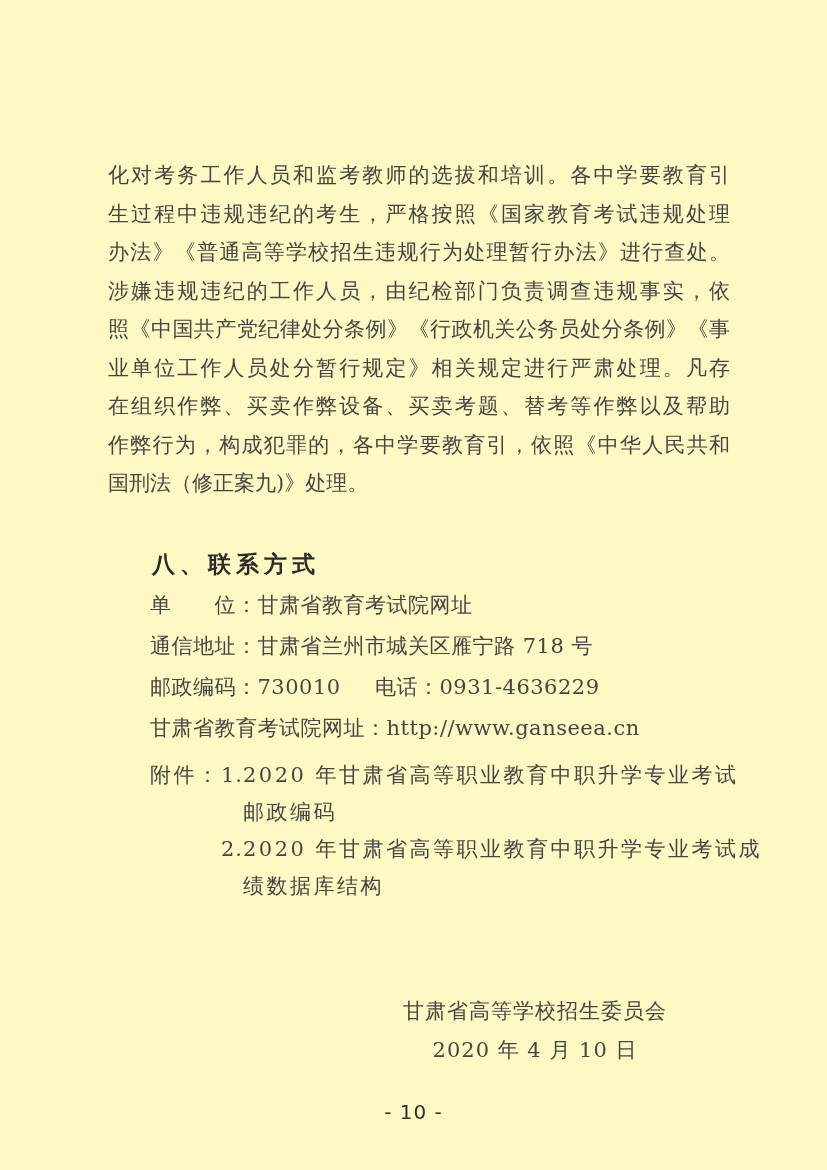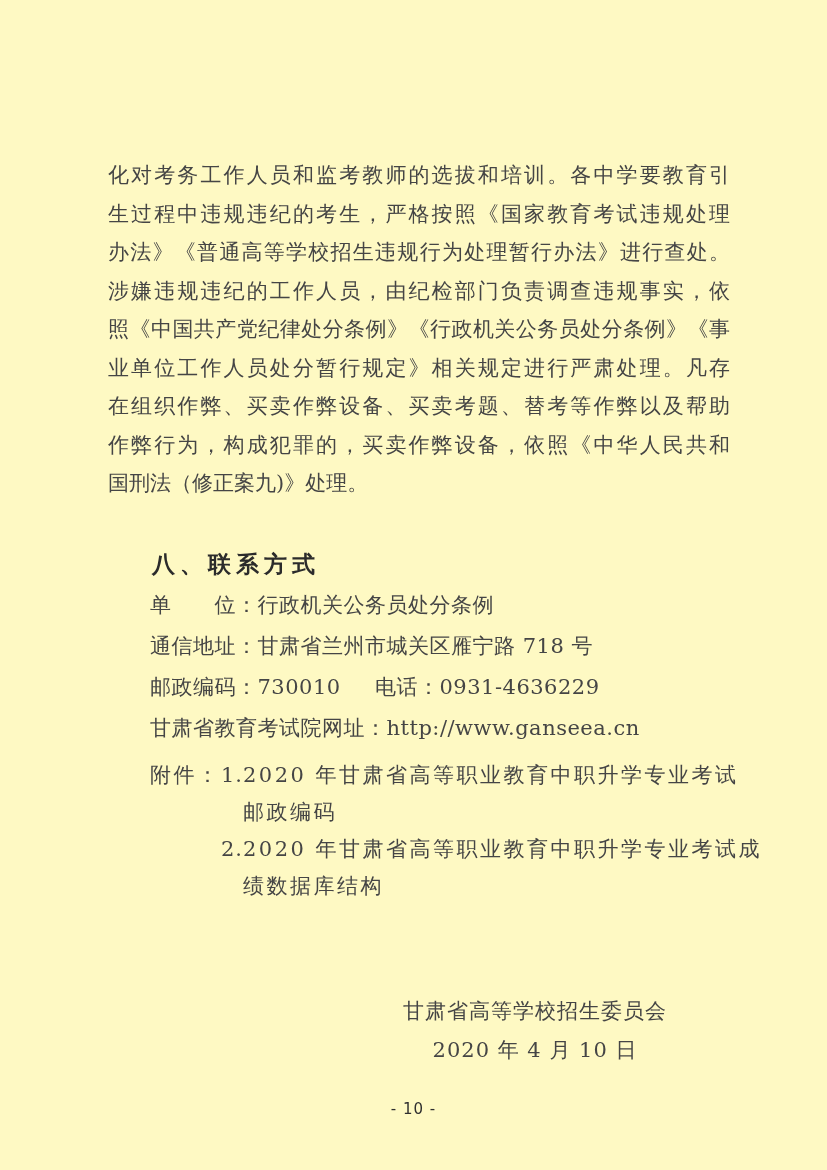--- a/index.html
+++ b/index.html
@@ -80,46 +80,46 @@
     margin-top: 8px;
   }
   
   .page-number {
     position: absolute;
     left: 0;
     top: 1100px;
     width: 100%;
     text-align: center;
     font-family: "DejaVu Sans", sans-serif;
-    font-size: 15px;
+    font-size: 20px;
     letter-spacing: 1px;
     color: #2f2f2f;
   }
 </style>
 </head>
 <body>
 
 <div class="page">
 
   <div class="body-paragraph">
     <div class="body-line">化对考务工作人员和监考教师的选拔和培训。各中学要教育引</div>
     <div class="body-line">生过程中违规违纪的考生，严格按照《国家教育考试违规处理</div>
     <div class="body-line">办法》《普通高等学校招生违规行为处理暂行办法》进行查处。</div>
     <div class="body-line">涉嫌违规违纪的工作人员，由纪检部门负责调查违规事实，依</div>
     <div class="body-line">照《中国共产党纪律处分条例》《行政机关公务员处分条例》《事</div>
     <div class="body-line">业单位工作人员处分暂行规定》相关规定进行严肃处理。凡存</div>
     <div class="body-line">在组织作弊、买卖作弊设备、买卖考题、替考等作弊以及帮助</div>
-    <div class="body-line">作弊行为，构成犯罪的，买卖作弊设备，依照《中华人民共和</div>
+    <div class="body-line">作弊行为，构成犯罪的，各中学要教育引，依照《中华人民共和</div>
     <div class="body-line last">国刑法（修正案九)》处理。</div>
   </div>
 
   <div class="section-heading">八、联系方式</div>
 
   <div class="contact-block">
-    <div class="contact-line">单　　位：行政机关公务员处分条例</div>
+    <div class="contact-line">单　　位：甘肃省教育考试院网址</div>
     <div class="contact-line">通信地址：甘肃省兰州市城关区雁宁路 718 号</div>
     <div class="contact-line">
       <span>邮政编码：730010</span>
       <span class="contact-phone">电话：0931-4636229</span>
     </div>
     <div class="contact-line">甘肃省教育考试院网址：http://www.ganseea.cn</div>
   </div>
 
   <div class="att att-label">附件：</div>
   <div class="att att-1-num">1.</div>

